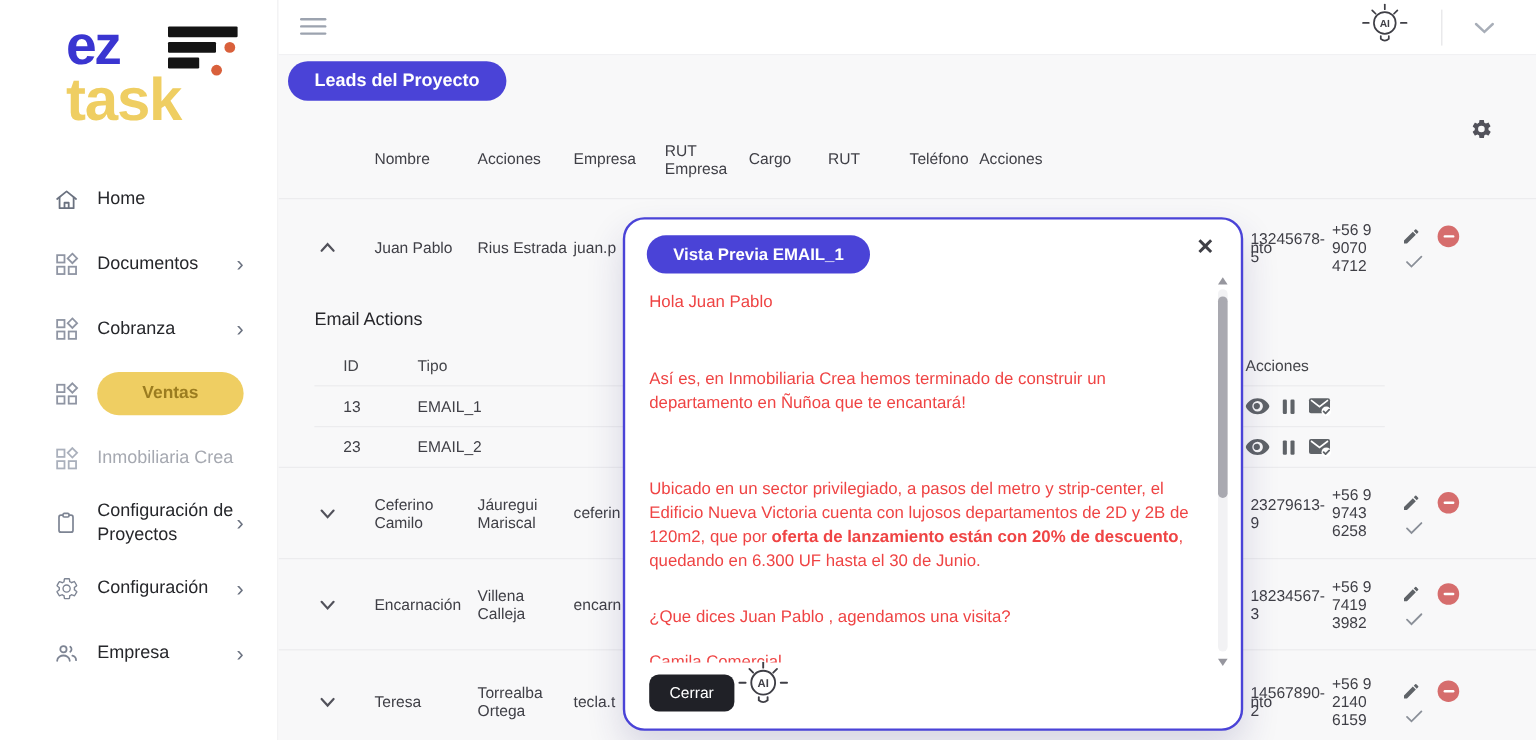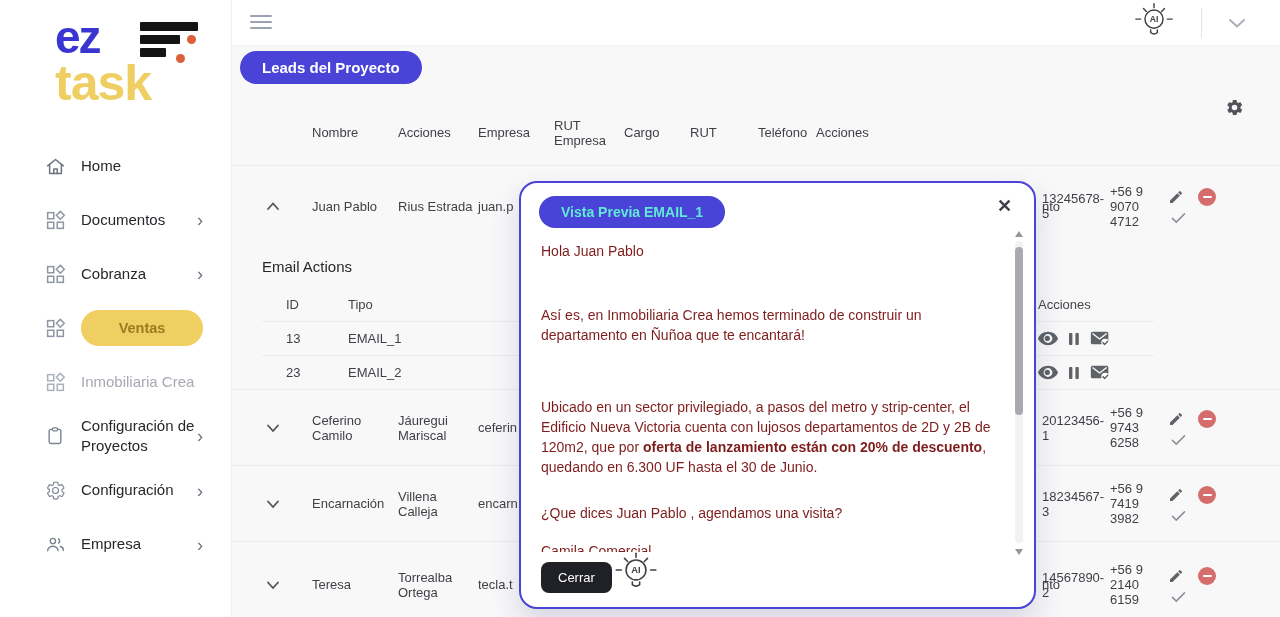--- a/index.html
+++ b/index.html
@@ -72,26 +72,26 @@
   .ea-head { color:#44454a; }
   .ea-id { width:62px; } .ea-tipo { flex:1; } .ea-acc { width:116px; }
   .ea-row + .ea-row { border-top:1px solid #ececee; }
   .ea-body .ea-row { border-top:1px solid #ececee; }
   .ea-icons { display:flex; align-items:center; gap:10px; }
 
   
   .modal { position:absolute; left:519px; top:181px; width:517px; height:428px; background:#fff;
            border:2px solid #4a43d7; border-radius:18px; z-index:20;
            box-shadow:0 14px 30px rgba(44,40,110,.16); }
-  .modal-pill { position:absolute; left:18px; top:13px; background:#4a43d7; color:#5eead4; font-size:14px;
+  .modal-pill { position:absolute; left:18px; top:13px; background:#4a43d7; color:#ffffff; font-size:14px;
                 font-weight:bold; padding:8px 22px; border-radius:999px; }
   .modal-close { position:absolute; right:22px; top:12px; font-size:18px; font-weight:bold;
                  color:#3f3f46; cursor:pointer; }
   .modal-body { position:absolute; left:20px; right:42px; top:58px; height:311px; overflow:hidden;
-                font-size:14px; line-height:20px; color:#7f1d1d; }
+                font-size:14px; line-height:20px; color:#ef4444; }
   .mp1 { margin-bottom:44px; }
   .mp2 { margin-bottom:52px; }
   .mp3 { margin-bottom:26px; }
   .mp4 { margin-bottom:18px; }
   .close-btn { position:absolute; left:20px; bottom:14px; background:#202127; color:#fff; border:none;
                font-size:13px; padding:8px 17px; border-radius:8px; cursor:pointer;
                font-family:"Liberation Sans", sans-serif; }
   .modal-ai { position:absolute; left:92px; bottom:8px; cursor:pointer; }
   
   .sb-track { position:absolute; right:11px; top:58px; width:8px; height:302px; background:#f2f2f4; border-radius:4px; }
@@ -379,21 +379,21 @@
               <polyline points="2,2.5 7,8 12,2.5"></polyline>
             </svg>
           </span>
         </div>
       <div class="td-nombre">Ceferino Camilo</div>
       <div class="td-apellido">Jáuregui Mariscal</div>
       <div class="td-email">ceferin</div>
       <div class="td-empresa"></div>
       <div class="td-rutemp"></div>
       <div class="td-cargo"><span class="peek"></span></div>
-      <div class="td-rut">20123456-1</div>
+      <div class="td-rut">23279613-9</div>
       <div class="td-tel">+56 9 9743 6258</div>
       <div class="td-acc">
           <div class="acc-wrap">
         <div class="acc-top">
           <span class="icon-btn">
                 <svg width="16" height="16" viewBox="0 0 24 24">
                   <path fill="#5f6368" d="M3 17.25V21h3.75L17.8 9.94l-3.75-3.75L3 17.25zM20.7 7a1 1 0 0 0 0-1.4l-2.3-2.3a1 1 0 0 0-1.4 0l-1.8 1.8 3.75 3.75L20.7 7z"></path>
                 </svg>
               </span>
           <span class="minus-badge">

